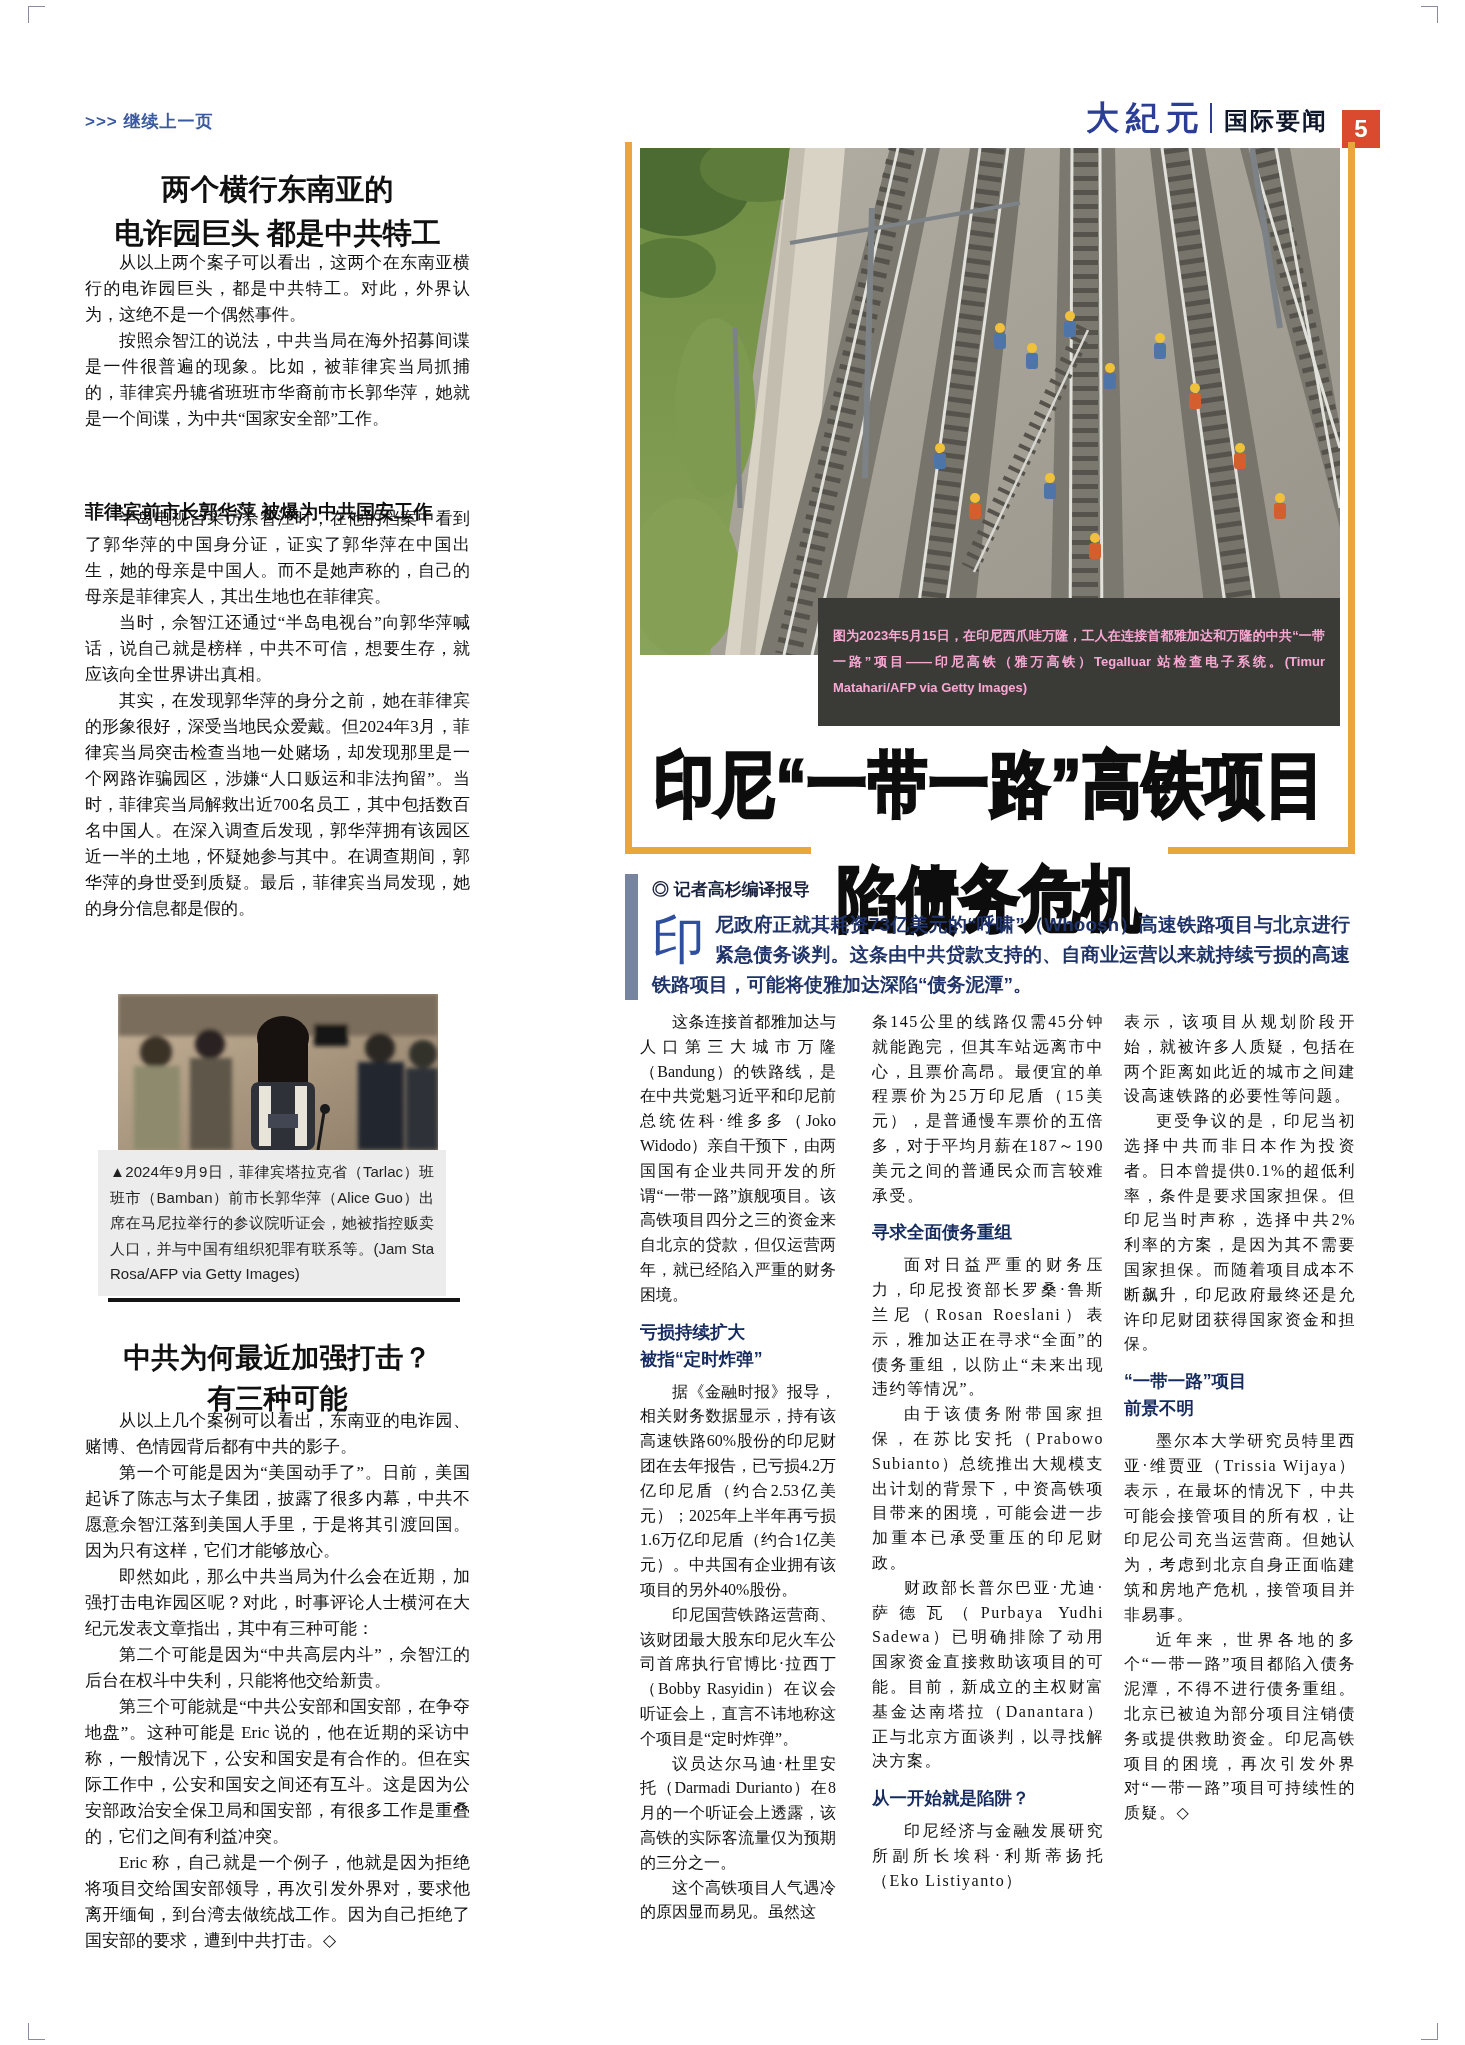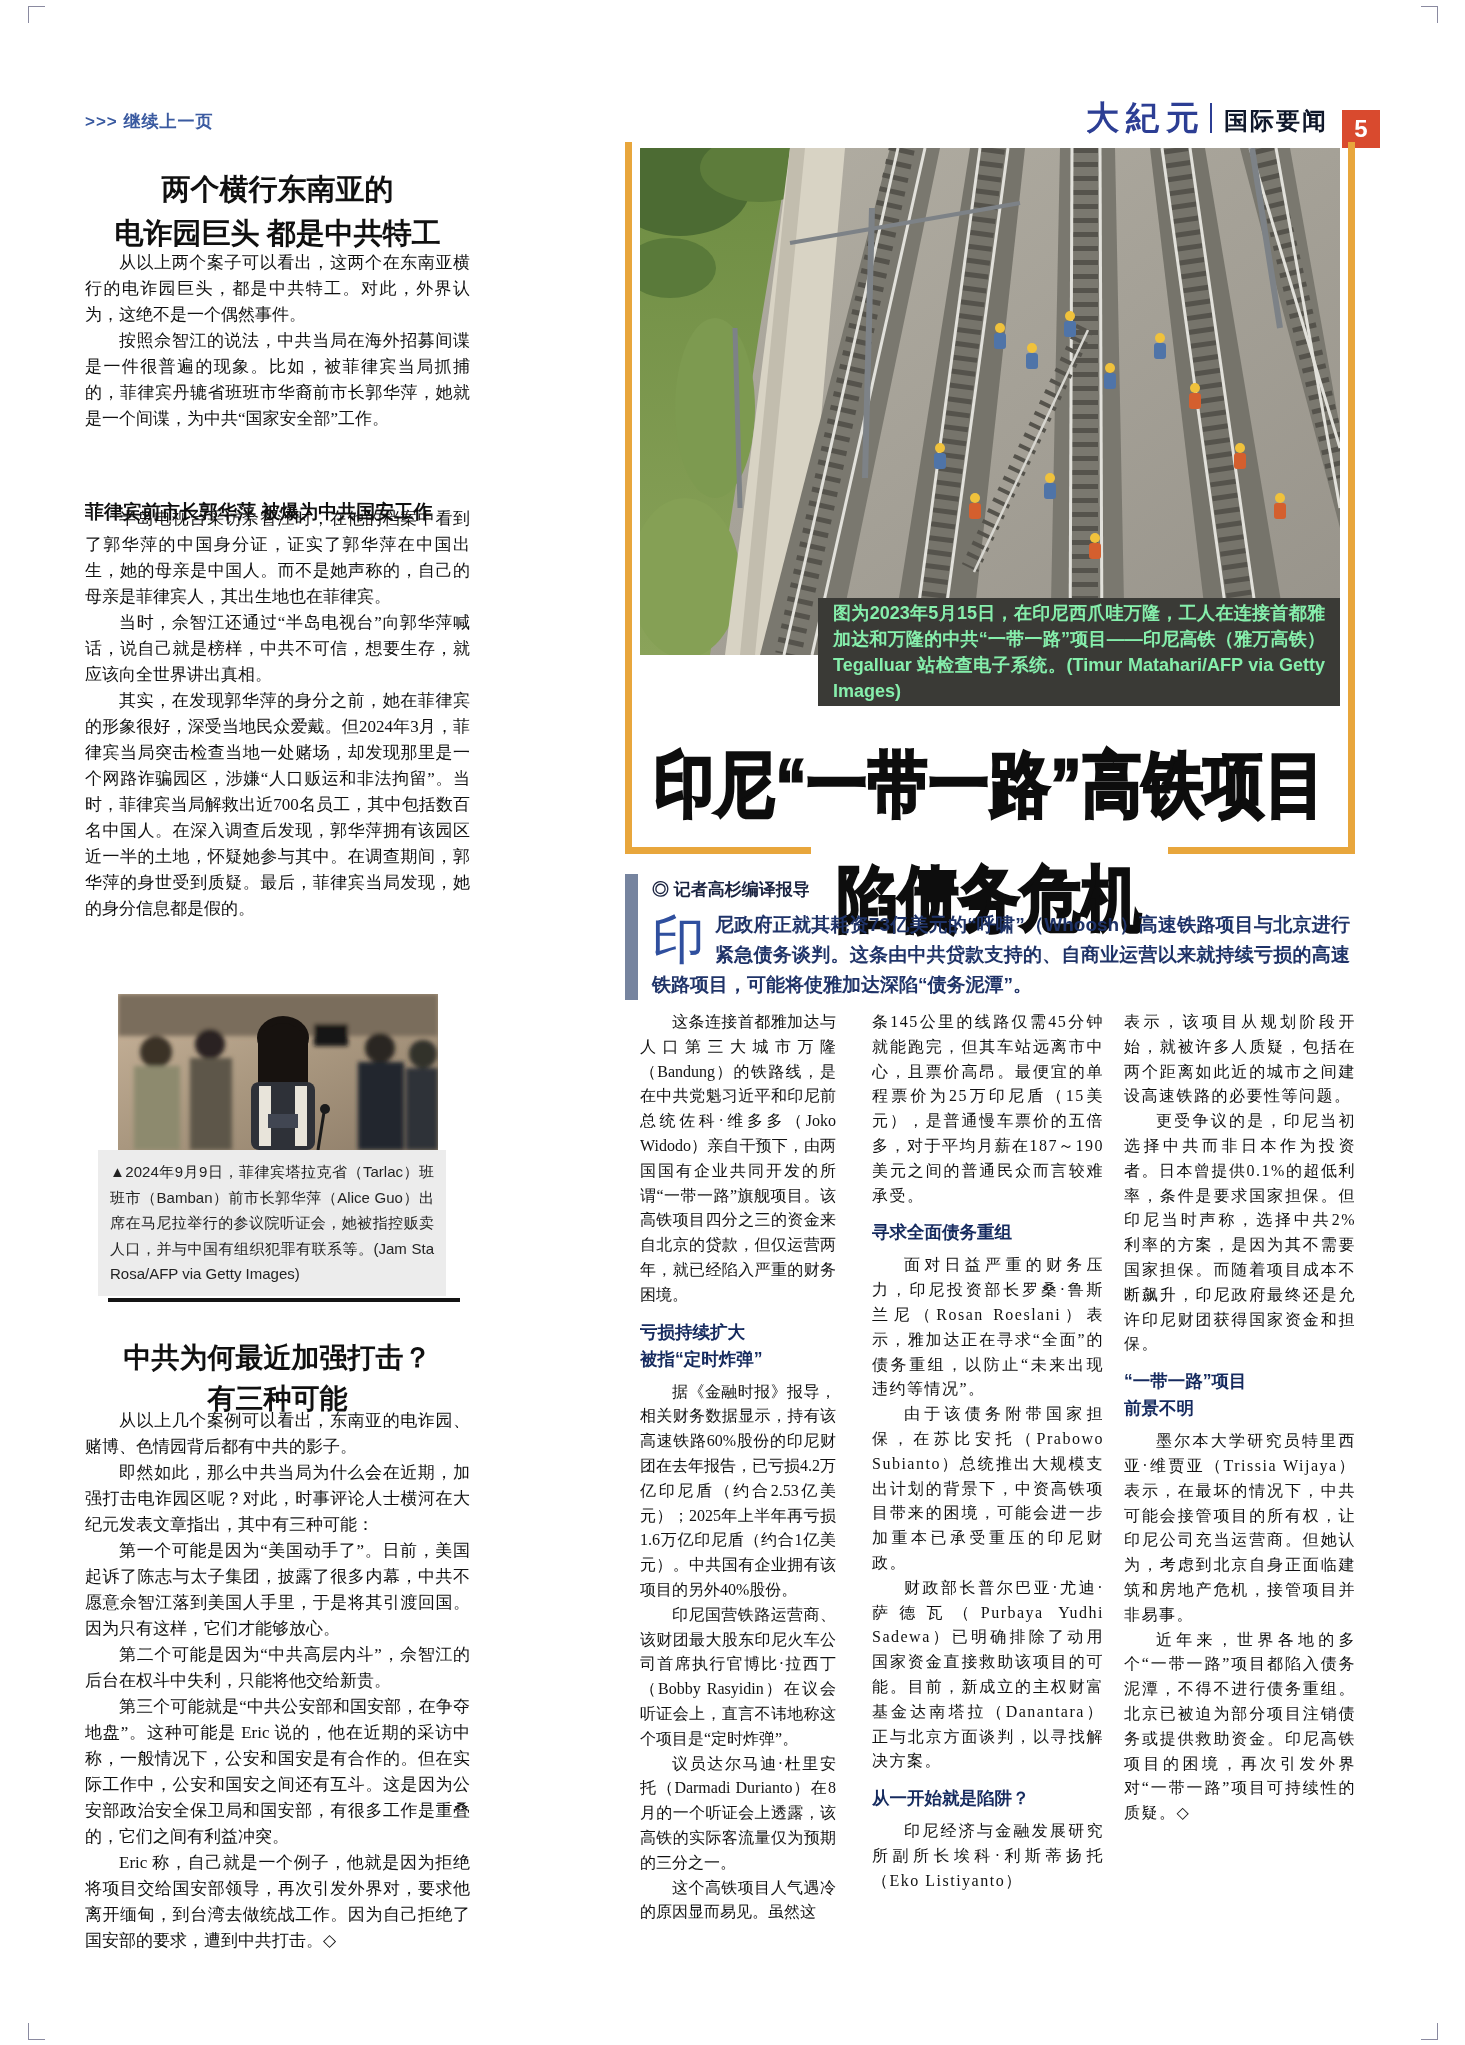--- a/index.html
+++ b/index.html
@@ -25,22 +25,22 @@
   
   .lc-h1{width:385px;text-align:center;font-weight:bold;font-size:29px;line-height:44px;color:#101010;}
   .lc-body{width:385px;font-size:17px;line-height:26px;text-align:justify;overflow:hidden;}
   .lc-body p{margin:0;text-indent:2em;}
   .lc-subhead{width:385px;font-family:"Liberation Sans",sans-serif;font-weight:bold;font-size:19px;color:#101010;margin-top:27px;}
   .lc-caption{width:324px;background:#ececec;color:#222;font-family:"Liberation Sans",sans-serif;
     font-size:15px;line-height:25.5px;padding:9px 12px;text-align:justify;}
   .lc-divider{width:352px;height:4px;background:#141414;}
   
   .frame{background:#e8a63c;}
-  .ma-caption{width:492px;background:#3a3a36;color:#86efac;font-family:"Liberation Sans",sans-serif;
-    font-weight:bold;font-size:18px;line-height:26px;padding:2px 15px;text-align:justify;}
+  .ma-caption{width:492px;background:#3a3a36;color:#f9a8d4;font-family:"Liberation Sans",sans-serif;
+    font-weight:bold;font-size:13px;line-height:26px;padding:25px 15px;text-align:justify;}
   .ma-headline{width:730px;text-align:center;font-family:"Liberation Sans",sans-serif;font-weight:900;
     font-size:60px;color:#0d0d0d;letter-spacing:1px;-webkit-text-stroke:2.4px #0d0d0d;transform:scaleY(1.18);transform-origin:top center;white-space:nowrap;}
   .byline-bar{width:13px;background:#76849f;}
   .ma-byline{font-family:"Liberation Sans",sans-serif;font-weight:bold;font-size:17px;color:#1a2340;}
   .ma-lead{width:698px;font-family:"Liberation Sans",sans-serif;font-weight:bold;font-size:19px;line-height:30px;
     color:#1f3368;text-align:justify;}
   .dropcap{float:left;font-size:53px;line-height:56px;font-weight:normal;color:#2f4f9e;margin:2px 10px 0 0;}
   .ma-col{top:1010px;height:1035px;font-size:16px;line-height:24.8px;text-align:justify;overflow:hidden;letter-spacing:0.5px;}
   .ma-col p{margin:0;text-indent:2em;}
   .ma-col p.cont{text-indent:0;}
@@ -122,22 +122,22 @@
 
 <div class="abs lc-divider" style="left:108px;top:1298px;"></div>
 
 <h2 class="abs lc-h1" style="left:85px;top:1314px;font-size:28px;line-height:41px;">
   <span>中共为何最近加强打击？</span><br>
   <span>有三种可能</span>
 </h2>
 
 <div class="abs lc-body" style="left:85px;top:1408px;height:600px;">
     <p>从以上几个案例可以看出，东南亚的电诈园、赌博、色情园背后都有中共的影子。</p>
+    <p>第一个可能是因为“美国动手了”。日前，美国起诉了陈志与太子集团，披露了很多内幕，中共不愿意佘智江落到美国人手里，于是将其引渡回国。因为只有这样，它们才能够放心。</p>
     <p>即然如此，那么中共当局为什么会在近期，加强打击电诈园区呢？对此，时事评论人士横河在大纪元发表文章指出，其中有三种可能：</p>
-    <p>第一个可能是因为“美国动手了”。日前，美国起诉了陈志与太子集团，披露了很多内幕，中共不愿意佘智江落到美国人手里，于是将其引渡回国。因为只有这样，它们才能够放心。</p>
     <p>第二个可能是因为“中共高层内斗”，佘智江的后台在权斗中失利，只能将他交给新贵。</p>
     <p>第三个可能就是“中共公安部和国安部，在争夺地盘”。这种可能是 Eric 说的，他在近期的采访中称，一般情况下，公安和国安是有合作的。但在实际工作中，公安和国安之间还有互斗。这是因为公安部政治安全保卫局和国安部，有很多工作是重叠的，它们之间有利益冲突。</p>
     <p>Eric 称，自己就是一个例子，他就是因为拒绝将项目交给国安部领导，再次引发外界对，要求他离开缅甸，到台湾去做统战工作。因为自己拒绝了国安部的要求，遭到中共打击。◇</p>
   </div>
 
 <div class="abs frame" style="left:625px;top:142px;width:7px;height:712px;"></div>
 <div class="abs frame" style="left:1348px;top:142px;width:7px;height:712px;"></div>
 <div class="abs frame" style="left:625px;top:847px;width:186px;height:7px;"></div>
 <div class="abs frame" style="left:1168px;top:847px;width:187px;height:7px;"></div>
 

